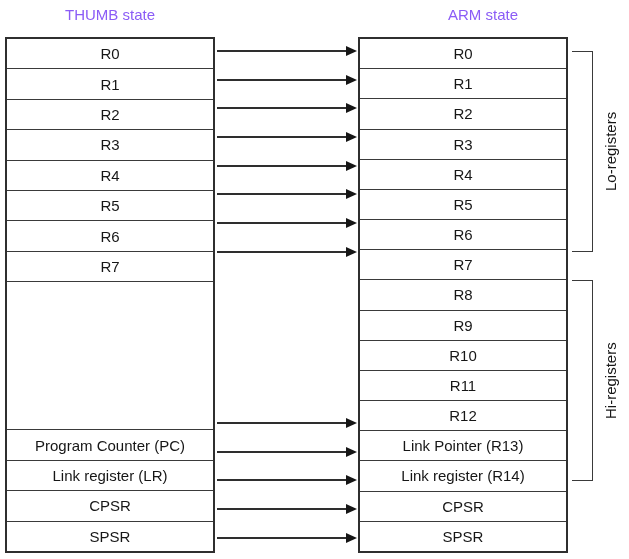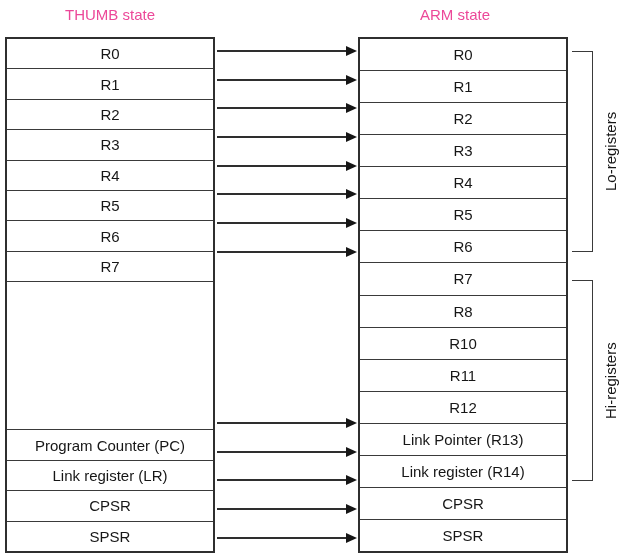--- a/index.html
+++ b/index.html
@@ -2,24 +2,24 @@
 <html><head>
 <meta charset="utf-8">
 <style>
   html,body { margin:0; padding:0; background:#ffffff; }
   .canvas {
     position:relative; width:629px; height:559px; background:#ffffff;
     font-family:"Liberation Sans", sans-serif; color:#161616; overflow:hidden;
   }
   .col-title {
     position:absolute; top:6px; height:18px; text-align:center;
-    font-size:15px; line-height:18px; color:#ec4899;
+    font-size:15px; line-height:18px; color:#8b5cf6;
   }
   .title-left  { left:5px;   width:210px; }
-  .title-right { left:350px; width:210px; }
+  .title-right { left:378px; width:210px; }
 
   .reg-table {
     position:absolute; top:37px; width:210px; height:516px;
     border:2px solid #2f2f2f; box-sizing:border-box;
     display:flex; flex-direction:column; background:#ffffff;
   }
   .table-left  { left:5px; }
   .table-right { left:358px; }
 
   .cell {
@@ -83,20 +83,21 @@
   <div class="reg-table table-right">
     <div class="cell">R0</div>
     <div class="cell">R1</div>
     <div class="cell">R2</div>
     <div class="cell">R3</div>
     <div class="cell">R4</div>
     <div class="cell">R5</div>
     <div class="cell">R6</div>
     <div class="cell">R7</div>
     <div class="cell">R8</div>
+    <div class="cell">R9</div>
     <div class="cell">R10</div>
     <div class="cell">R11</div>
     <div class="cell">R12</div>
     <div class="cell">Link Pointer (R13)</div>
     <div class="cell">Link register (R14)</div>
     <div class="cell">CPSR</div>
     <div class="cell">SPSR</div>
   </div>
 
   <div class="arrow" style="top:50px"></div>

